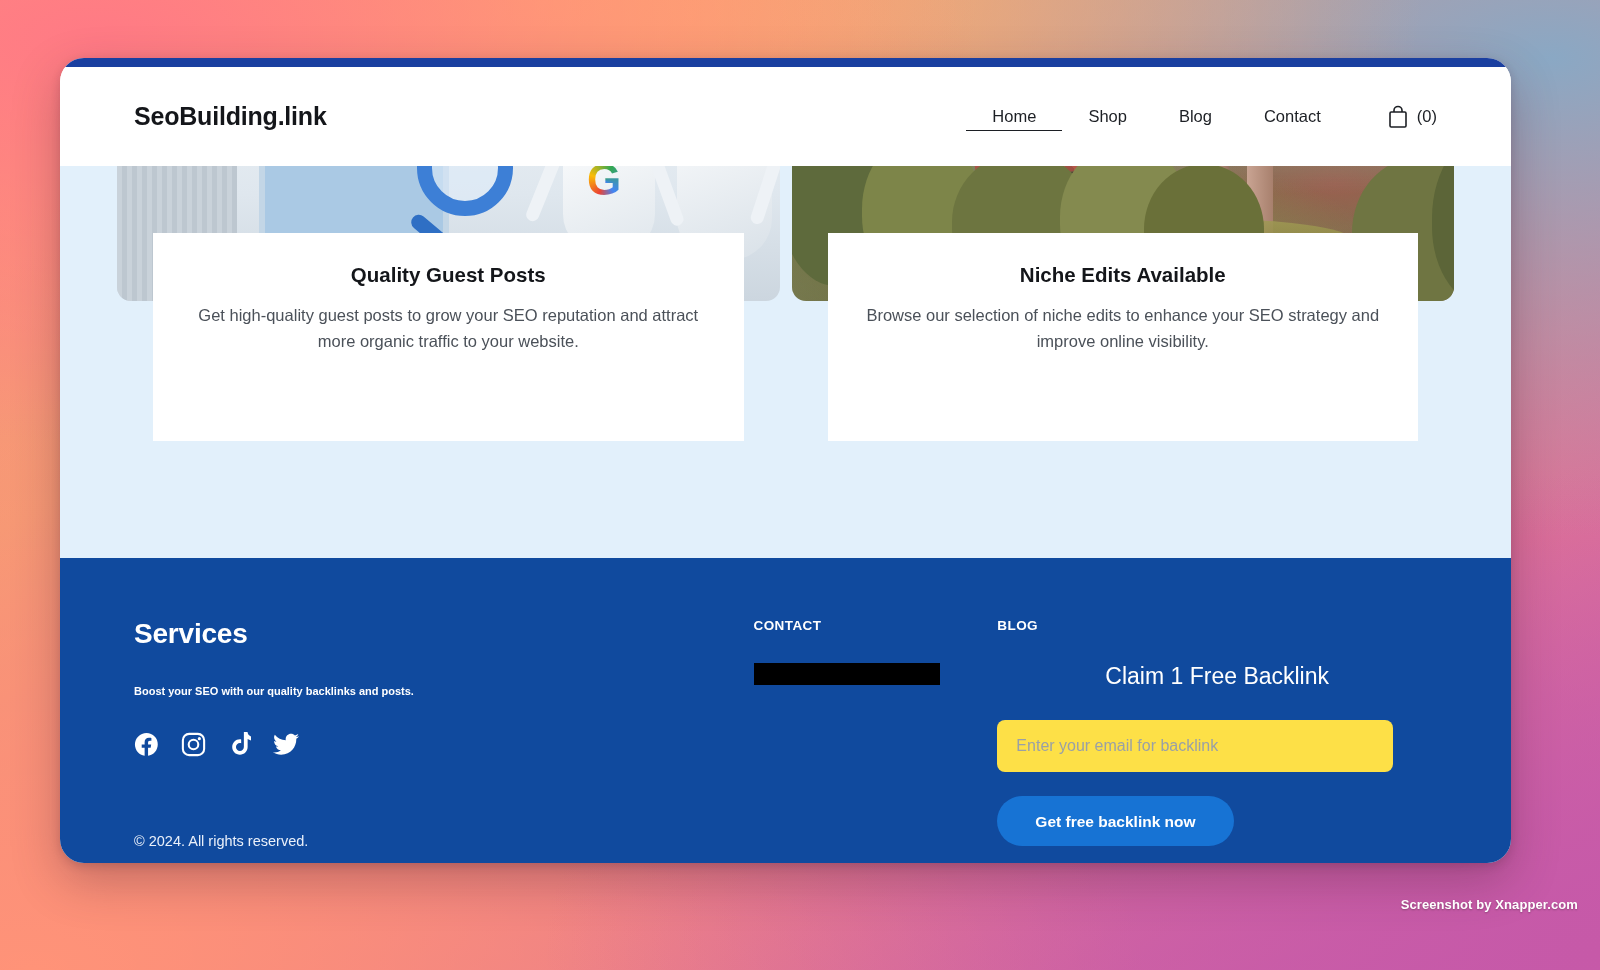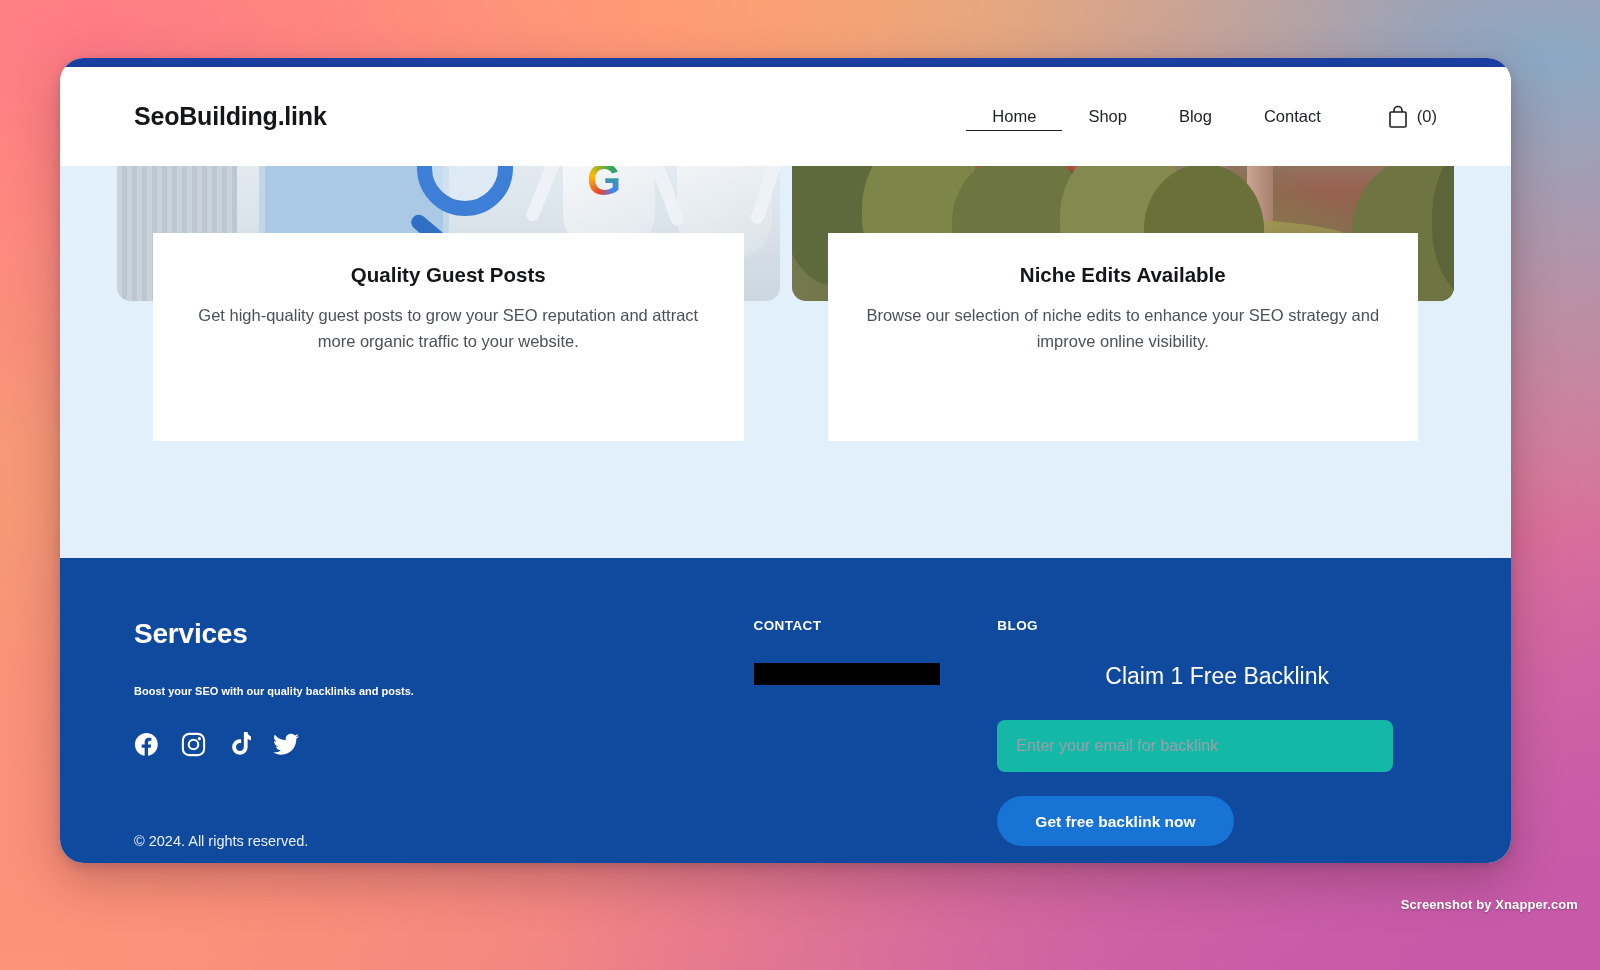--- a/index.html
+++ b/index.html
@@ -285,21 +285,21 @@
     margin-top: 12px;
     text-align: center;
   }
 
   .email-input {
     width: 396px;
     height: 52px;
     border-radius: 8px;
     border: none;
     outline: none;
-    background: #14b8a6;
+    background: #fde047;
     padding: 0 19px;
     font-size: 16px;
     font-family: "Liberation Sans", sans-serif;
     color: #2b2f35;
   }
   .email-input::placeholder { color: #9aa0a6; }
 
   .cta-button {
     margin-top: 24px;
     height: 50px;

